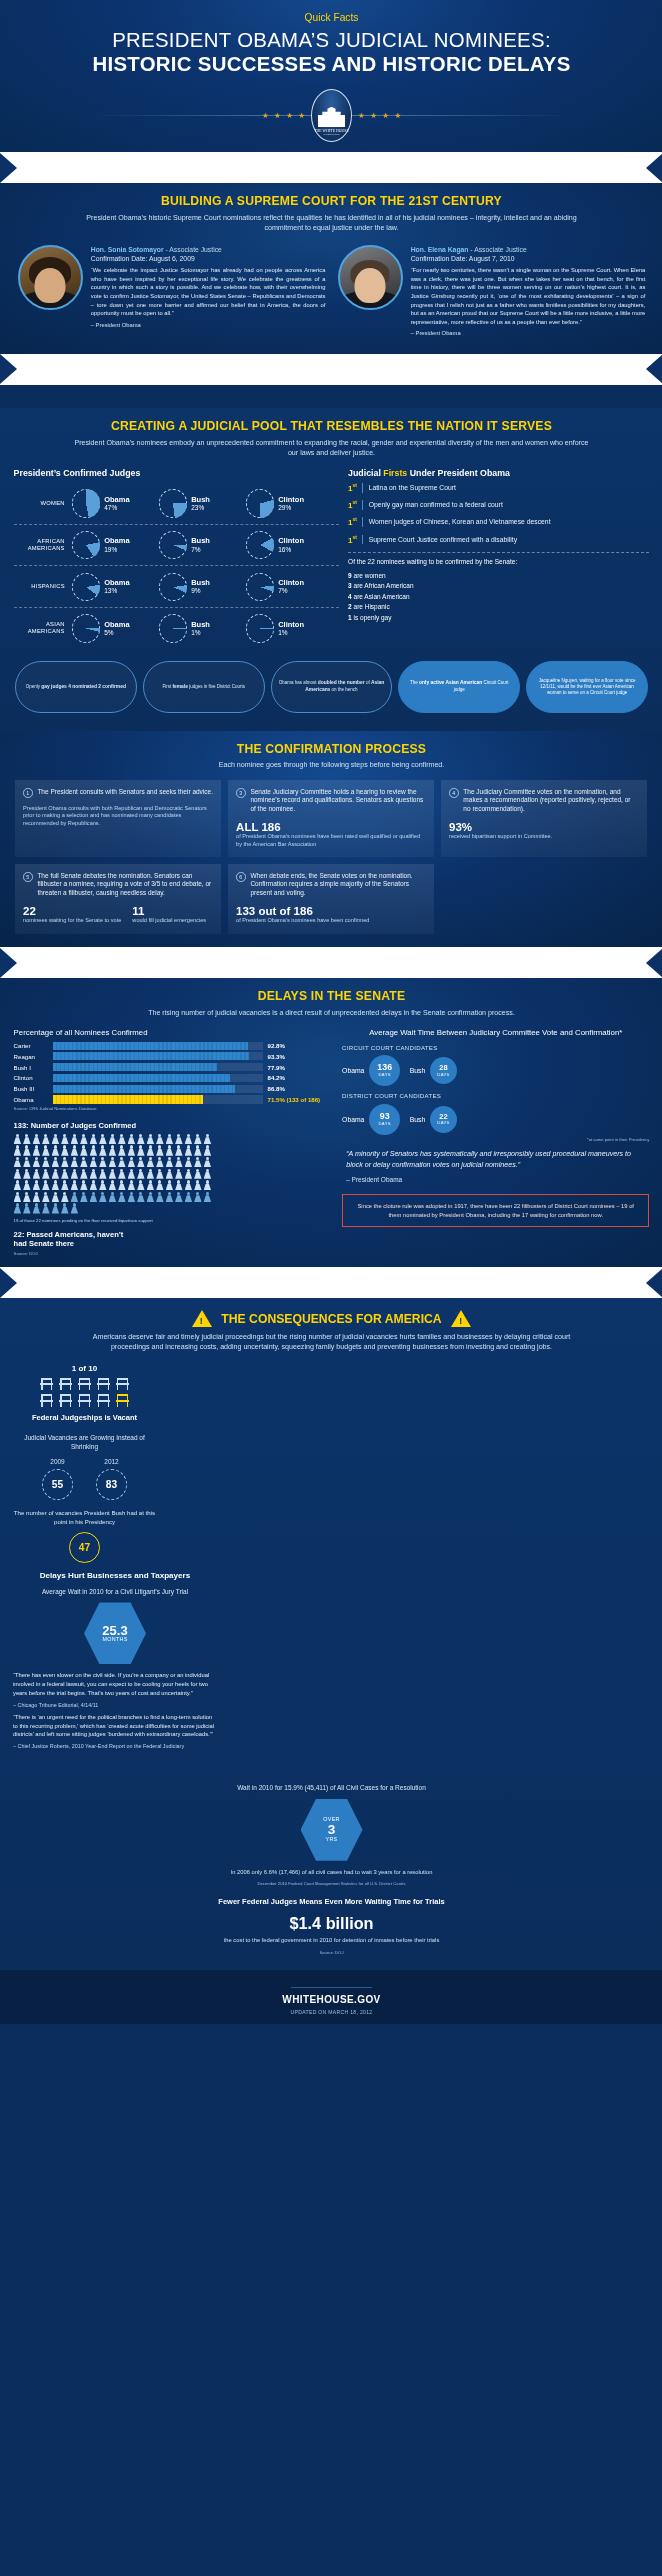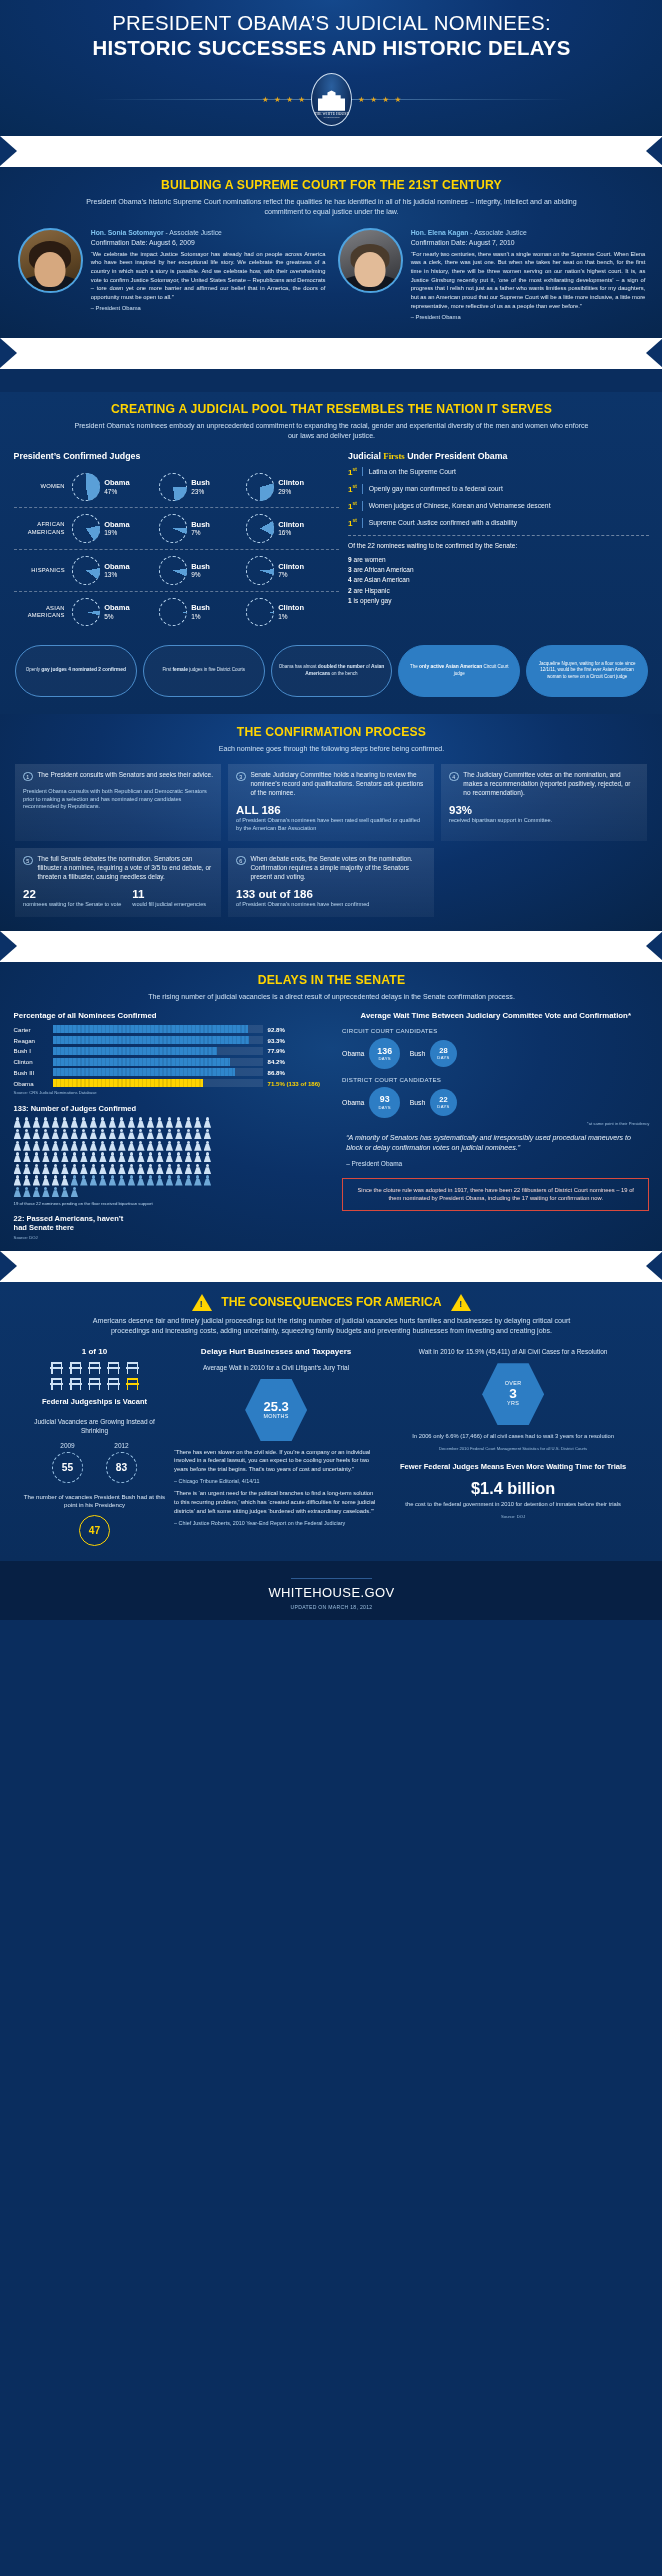--- a/index.html
+++ b/index.html
@@ -11,21 +11,21 @@
     -webkit-font-smoothing: antialiased;
   }
   .page { width: 663px; position: relative; overflow: hidden; }
 
   
   .bg-grad-a { background: radial-gradient(ellipse at 50% 0%, #14488c 0%, #0c3470 40%, #072a55 100%); }
   .bg-grad-b { background: radial-gradient(ellipse at 50% 30%, #13447f 0%, #0b3167 45%, #07264e 100%); }
   .bg-grad-c { background: linear-gradient(180deg, #0c3469 0%, #0a2d5c 100%); }
   .bg-grad-d { background: radial-gradient(ellipse at 50% 20%, #144a90 0%, #0b3168 50%, #072449 100%); }
 
-  .yellow { color: #ffd400; font-family: Liberation Serif, serif; }
+  .yellow { color: #ffd400; }
   .section-title {
     text-align: center;
     color: #ffd400;
     font-weight: bold;
     font-size: 12.2px;
     letter-spacing: 0.2px;
     padding-top: 4.1px;
   }
   .section-sub {
     text-align: center;
@@ -173,21 +173,21 @@
   .step-stat { margin-top: 6.8px; }
   .step-stat .big { font-size: 11.5px; font-weight: bold; color:#fff; }
   .step-stat .cap { font-size: 5.6px; line-height: 1.35; color:#bcd9f2; margin-top:0.7px; }
   .step-two { display: flex; gap: 11px; }
 
   
   .sec4 { padding: 6.8px 0 11px; }
   .delay-cols { display:flex; gap: 9.5px; padding: 9.5px 13.6px 0; }
   .delay-left { width: 319px; }
   .delay-right { flex:1; }
-  .sub-head { font-size: 7.8px; font-weight: bold; margin-bottom: 4.8px; }
+  .sub-head { font-size: 7.8px; font-weight: normal; margin-bottom: 4.8px; }
   .barrow { display:flex; align-items:center; gap: 4.8px; margin-bottom: 2.7px; font-size: 6.1px; }
   .barrow .nm { width: 35px; }
   .barrow .track { flex:1; height: 8.1px; background: rgba(255,255,255,.10); position: relative; }
   .barrow .fill { height: 100%; background: repeating-linear-gradient(90deg,#2f86cc 0 2.7px,#2a79bb 2.7px 4.1px); }
   .barrow.obama .fill { background: repeating-linear-gradient(90deg,#ffd400 0 2.7px,#e8c000 2.7px 4.1px); }
   .barrow .val { width: 65px; font-weight: bold; font-size: 6.1px; }
   .barrow.obama .val { color: #ffd400; }
   .src { font-size: 4.2px; color: #9dbfdf; margin-top: 2.7px; }
   .wait-sub { font-size: 6.1px; color:#cfe2f5; letter-spacing:0.3px; margin: 6.8px 0 4.1px; }
   .wait-row { display:flex; align-items:center; gap: 9.5px; }
@@ -224,21 +224,21 @@
   }
 
   
   .sec5 { padding: 2.7px 0 15px; }
   .warn-head { display:flex; align-items:center; justify-content:center; gap: 9.5px; padding-top: 9.5px; }
   .tri { width: 0; height: 0; border-left: 10.2px solid transparent; border-right: 10.2px solid transparent;
          border-bottom: 17.7px solid #ffd400; position: relative; }
   .tri::after { content:"!"; position:absolute; left:-2px; top:5.4px; color:#0b3167; font-weight:bold; font-size:8.8px; }
   .warn-title { color:#ffd400; font-weight:bold; font-size: 12.2px; }
 
-  .cons-cols { display:flex; gap: 8.1px; padding: 11px 23px 0; }
+  .cons-cols { display:flex; gap: 8.1px; padding: 11px 13px 0; flex-direction: column; }
   .cc1 { width: 143px; flex: 0 0 143px; text-align:center; }
   .cc2 { width: 204px; flex: 0 0 204px; text-align:center; }
   .cc3 { flex:1; text-align:center; }
   .oneof { font-size: 8.1px; font-weight: bold; margin-bottom: 5.4px; }
   .chairs { display:flex; flex-direction:column; gap: 4.1px; align-items:center; }
   .chair-row { display:flex; gap: 5.4px; }
   .chair { width: 13.6px; height: 12.2px; position: relative; }
   .chair i { position:absolute; background:#cfe2f5; }
   .chair i.back { left:1.4px; top:0; width:11px; height:2px; }
   .chair i.l1 { left:1.4px; top:2px; width:1.4px; height:6.1px; }
@@ -271,30 +271,31 @@
   .trib .cite { color:#bcd9f2; font-size: 5.4px; margin-top: 3.4px; display:block; }
 
   .big-money { font-size: 16.3px; font-weight: bold; color:#fff; margin-top: 6.8px; }
   .money-cap { font-size: 5.8px; color:#cfe2f5; line-height:1.45; margin-top: 2.7px; }
   .cc3-head { font-size: 6.5px; line-height:1.4; color:#dbe9f7; }
   .cc3-sub { font-size: 7.5px; font-weight:bold; margin-top: 11px; line-height:1.35; }
   .src-r { font-size: 4.2px; color:#9dbfdf; margin-top: 5.4px; }
 
   
   .footer { background:#072044; text-align:center; padding: 11px 0 9.5px; }
-  .footer .wh { font-size: 13px; font-weight:normal; letter-spacing:0.4px; }
+  .footer .wh { font-size: 10px; font-weight:bold; letter-spacing:0.4px; }
   .footer .upd { font-size: 5.1px; color:#9dbfdf; margin-top: 4.1px; letter-spacing:0.3px; }
   .footer .rule { width: 81px; height:0.7px; background:#2d5a92; margin: 6.1px auto; }
 </style>
 </head>
 <body>
 
 <div class="page">
 
   <div class="header bg-grad-a">
+    <div class="quickfacts">Quick Facts</div>
     <div class="title1">PRESIDENT OBAMA’S JUDICIAL NOMINEES:</div>
     <div class="title2">HISTORIC SUCCESSES AND HISTORIC DELAYS</div>
     <div class="seal-wrap">
       <div class="seal-line"></div>
       <div class="stars left">
           <span>★</span>
           <span>★</span>
           <span>★</span>
           <span>★</span>
         </div>

